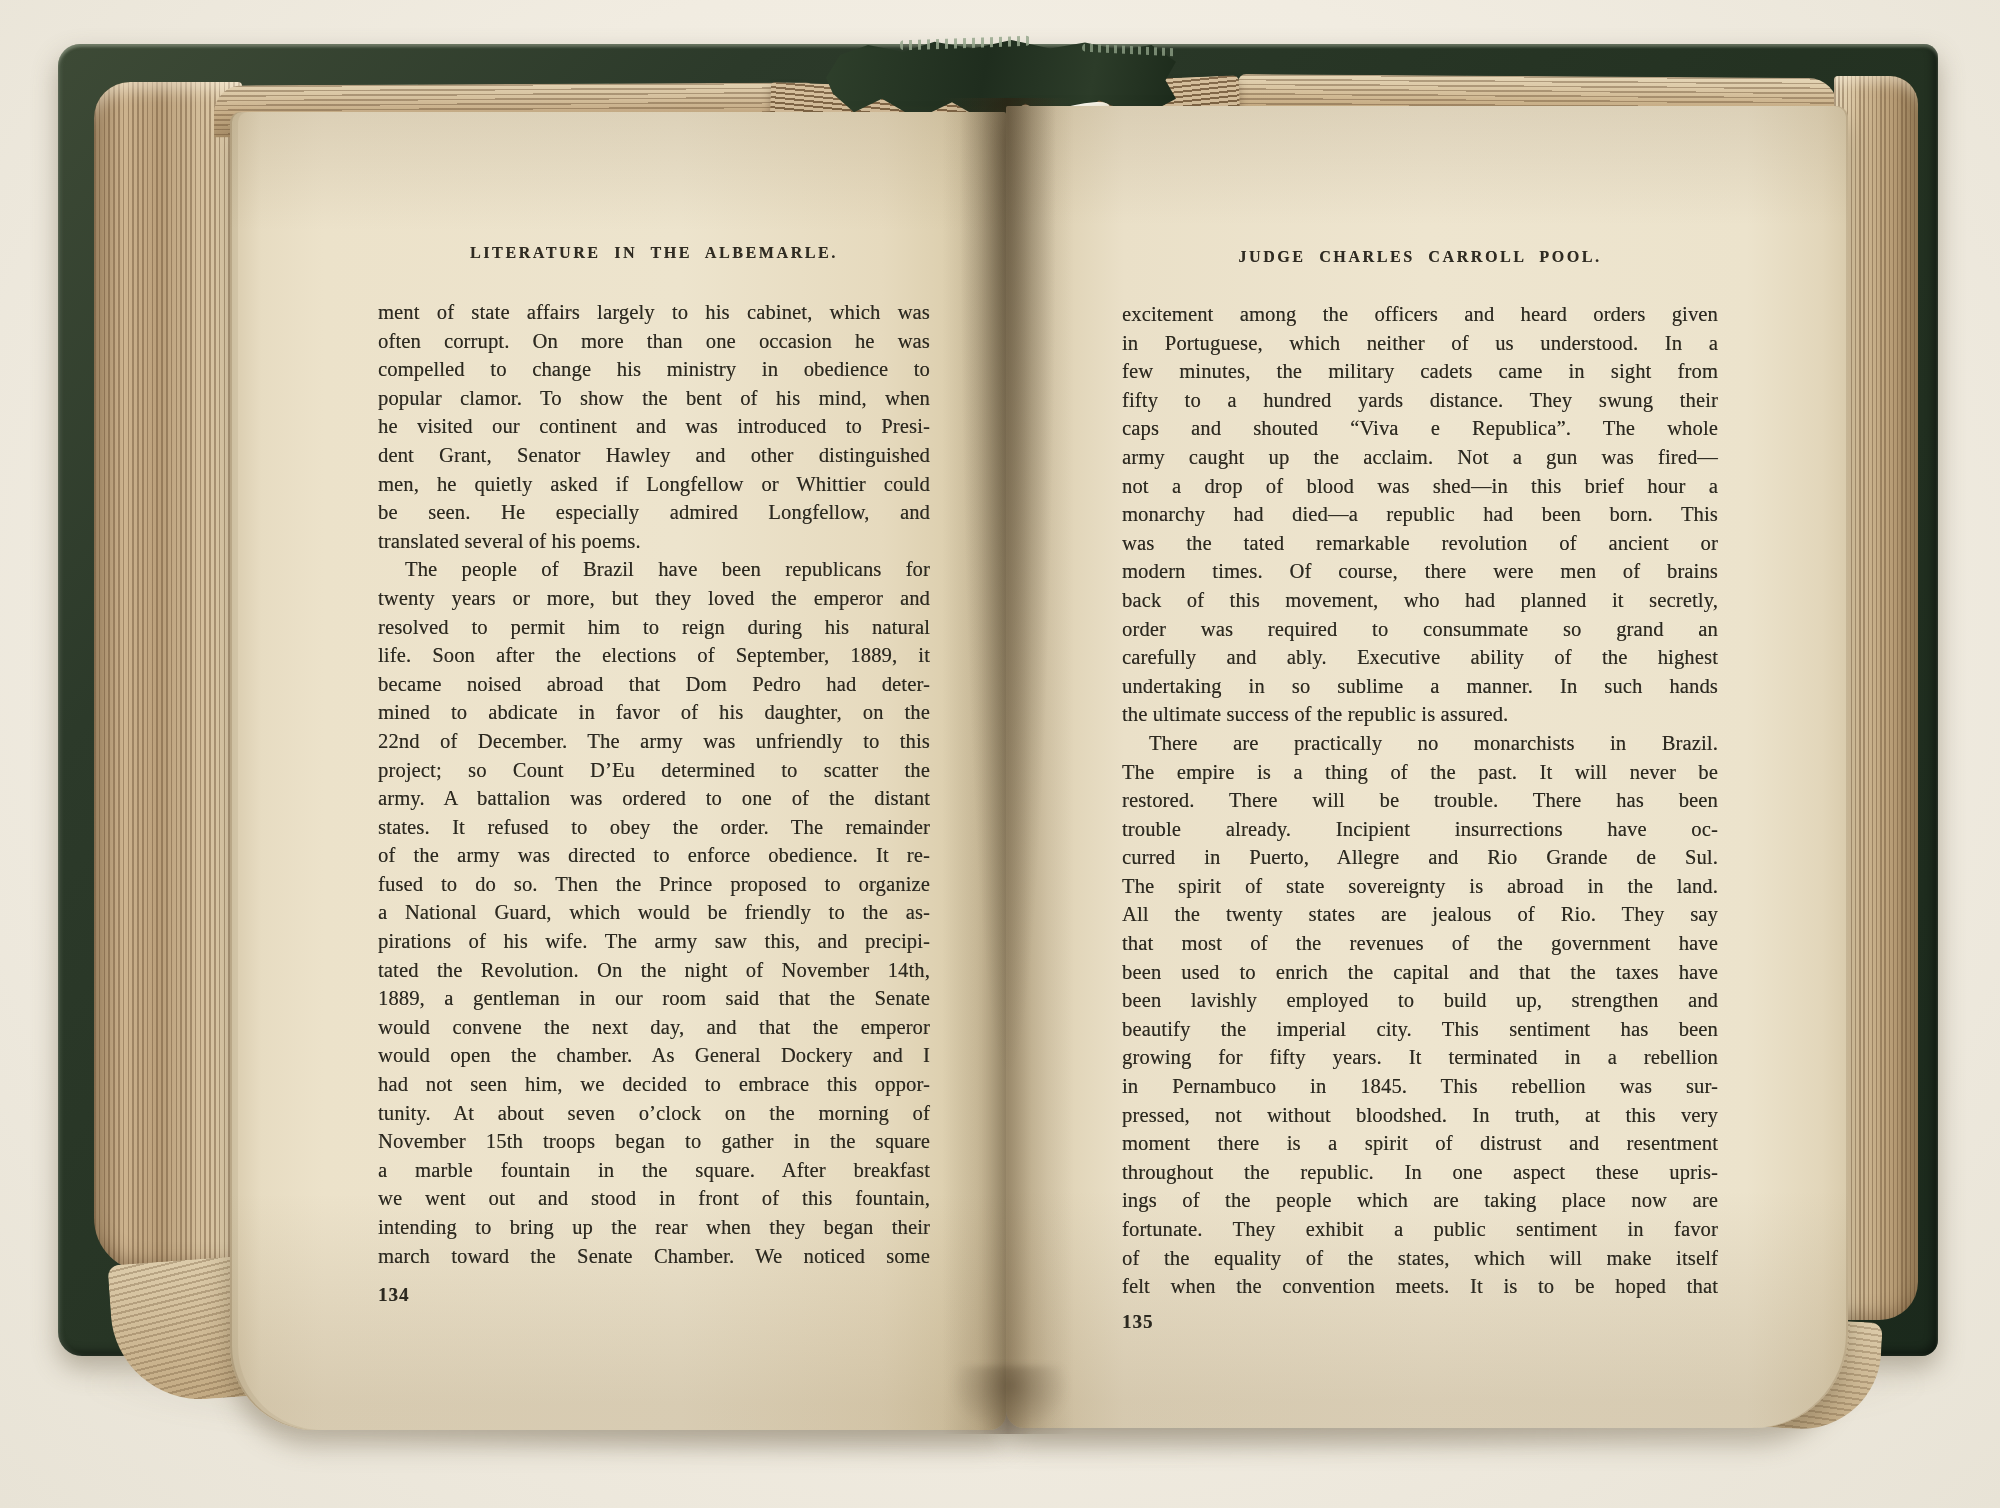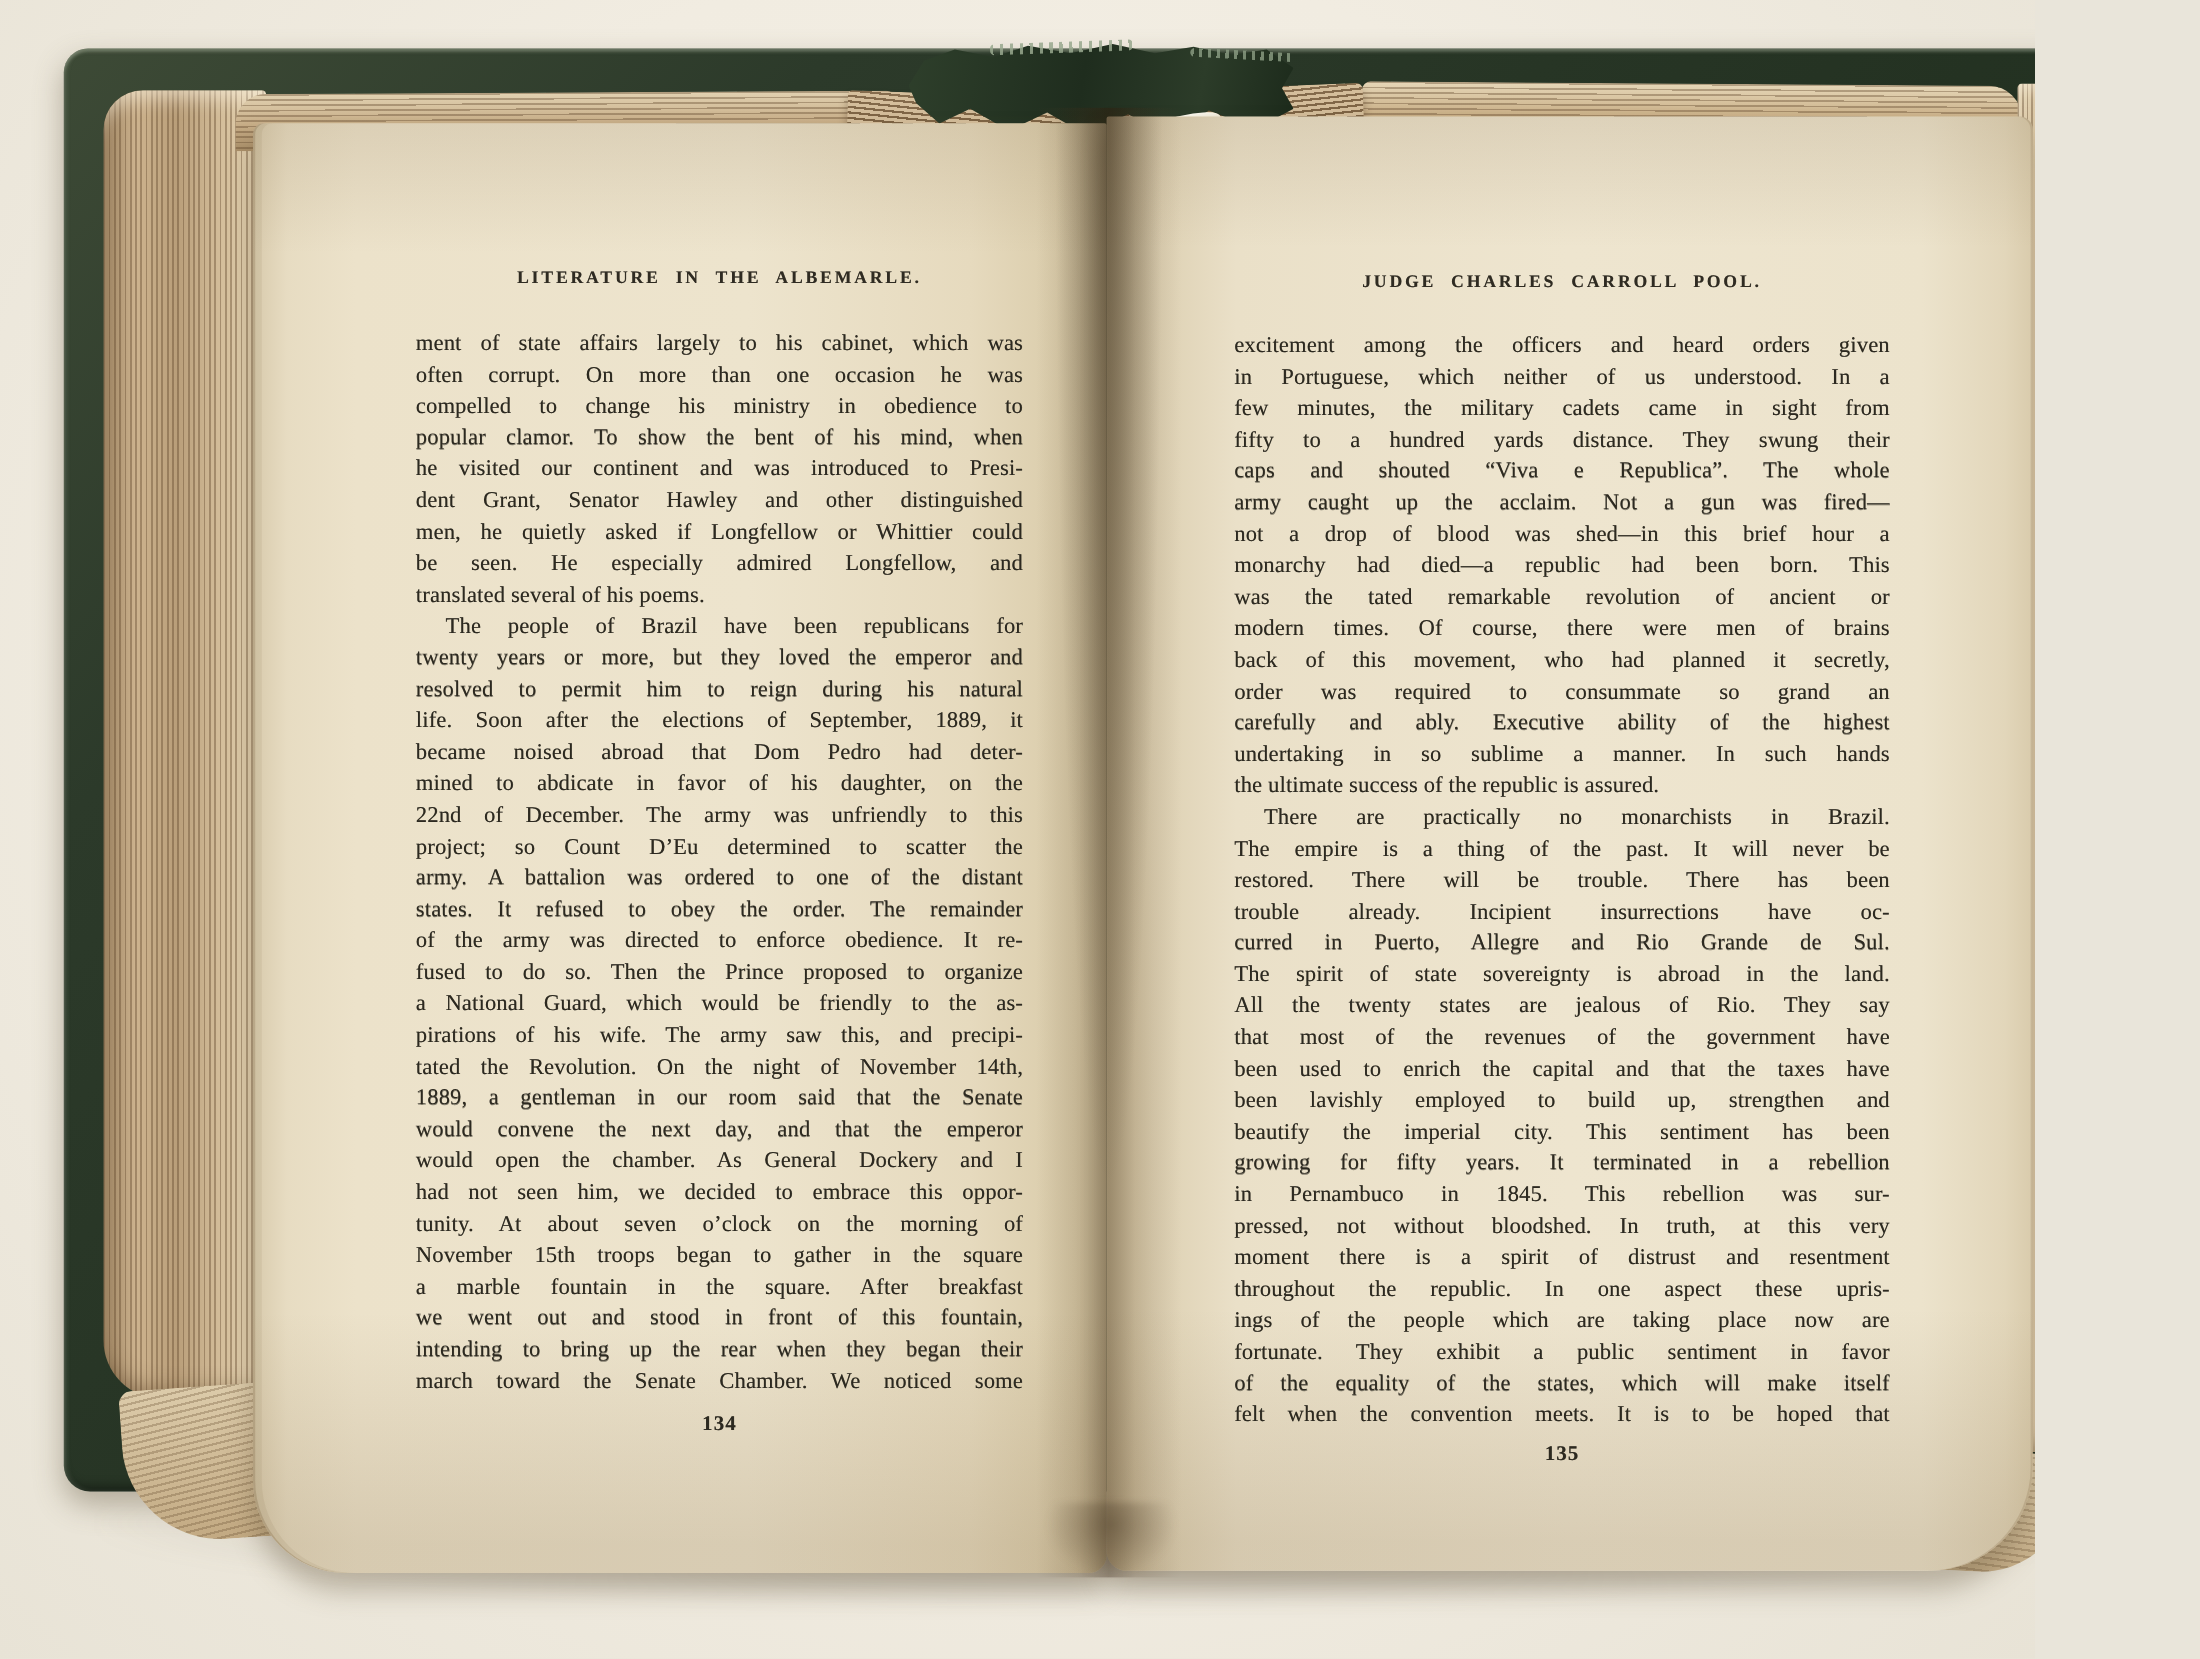--- a/index.html
+++ b/index.html
@@ -1,17 +1,17 @@
 <!DOCTYPE html>
 <html><head>
 <meta charset="utf-8">
 <style>
   html,body{margin:0;padding:0;background:#e9e5da;}
   .photo{
-    position:relative;width:1850px;height:1508px;overflow:hidden;
+    position:relative;width:2000px;height:1508px;overflow:hidden;
     background:radial-gradient(ellipse at 50% 42%, #f5f1e7 0%, #f1ece1 55%, #e8e3d6 100%);
     font-family:"Liberation Serif","DejaVu Serif",serif;
   }
   
   .cast-shadow{
     position:absolute;left:90px;top:1330px;width:1830px;height:130px;z-index:0;
     background:radial-gradient(ellipse at 50% 42%, rgba(104,94,72,.42) 0%, rgba(104,94,72,0) 72%);
     filter:blur(7px);
   }
   
@@ -142,21 +142,21 @@
   .body-lines{margin-top:36px;}
   .text-col-right .body-lines{margin-top:34px;}
   .bline{
     font-size:20.5px;line-height:28.6px;letter-spacing:0.15px;
     text-align:justify;text-align-last:justify;white-space:normal;
     text-shadow:0.2px 0.2px 0.3px rgba(44,41,32,.55);
   }
   .bline.indent{text-indent:27px;}
   .bline.pend{text-align-last:left;}
   .page-number{
-    margin-top:14px;text-align:center;font-size:19px;letter-spacing:1px;font-weight:bold;
+    margin-top:14px;font-size:19px;letter-spacing:1px;font-weight:bold;
     text-shadow:0.2px 0.2px 0.3px rgba(44,41,32,.5);
   }
   .text-col-right .page-number{margin-top:10px;}
 </style>
 </head>
 <body>
 
 <div class="photo">
 
   <div class="cast-shadow"></div>

